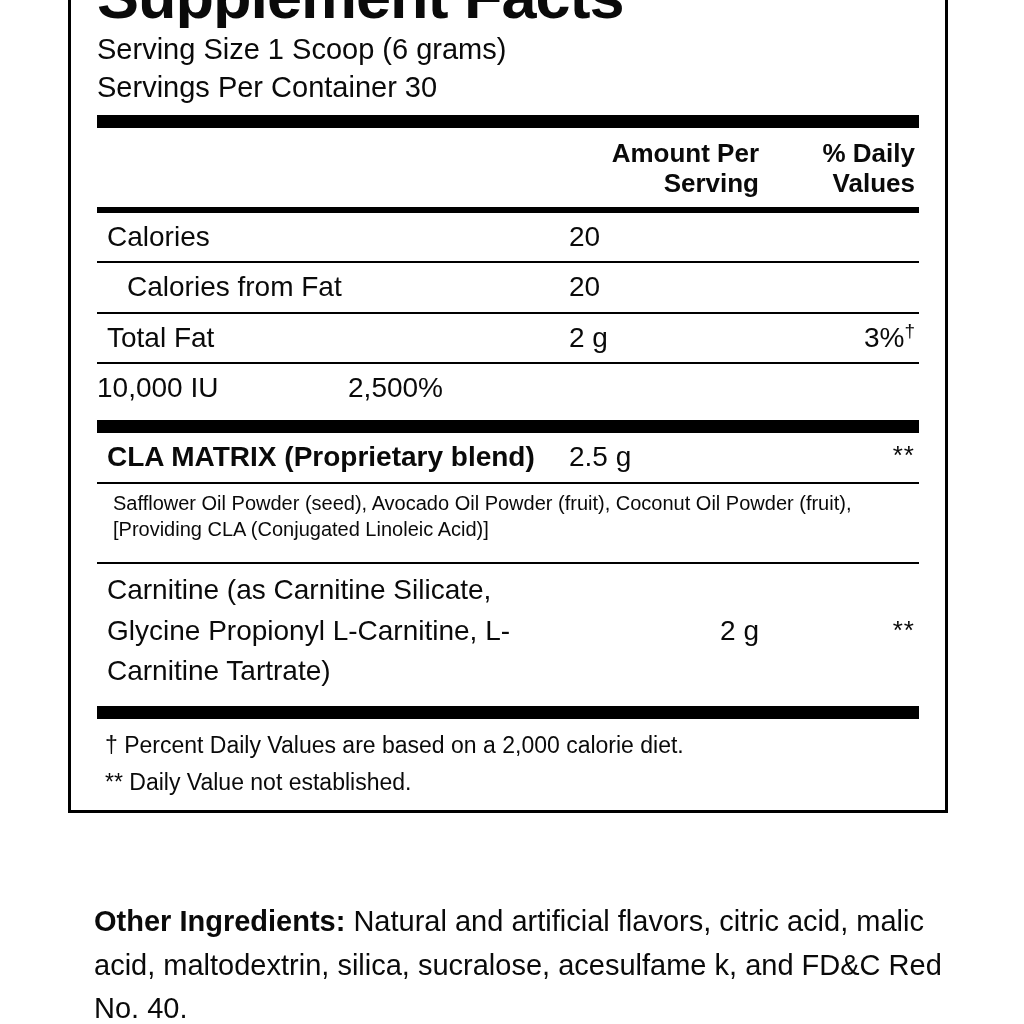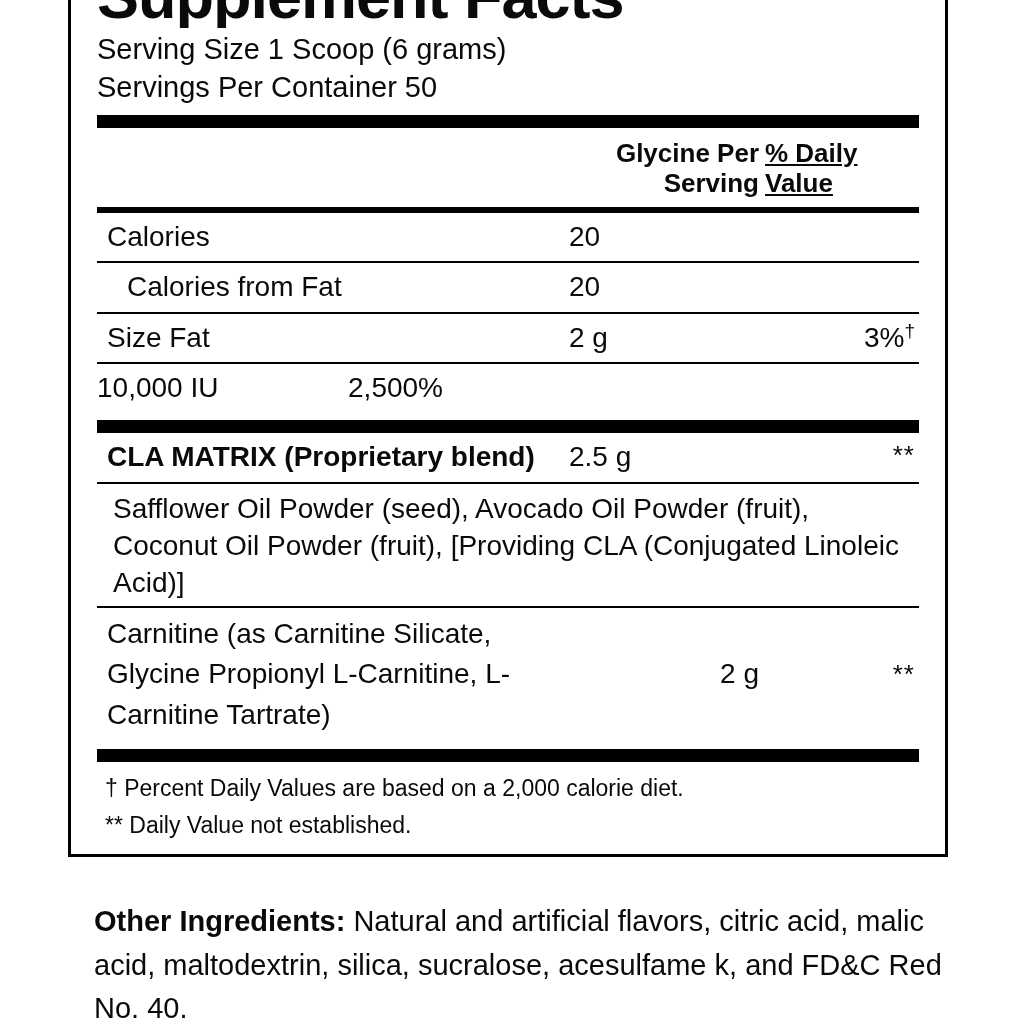--- a/index.html
+++ b/index.html
@@ -102,41 +102,41 @@
     line-height: 1.18;
   }
   .head-row .spacer { flex: 1 1 auto; }
   .head-row .h-amount {
     flex: 0 0 190px;
     text-align: right;
     padding-right: 6px;
   }
   .head-row .h-dv {
     flex: 0 0 150px;
+    text-align: right;
     padding-right: 4px;
-    text-decoration: underline;
   }
 
   .indent { padding-left: 30px !important; }
   .bold { font-weight: bold; }
 
   .sup {
     font-size: 19px;
     vertical-align: super;
     line-height: 0;
   }
   .stars {
     font-size: 26px;
     letter-spacing: 1px;
   }
 
   .blend-desc {
-    font-size: 28px;
+    font-size: 20px;
     line-height: 1.33;
-    padding: 6px 0 4px 16px;
+    padding: 6px 0 19px 16px;
   }
 
   .carnitine-block {
     display: flex;
     align-items: center;
     padding: 6px 0 6px 0;
   }
   .carnitine-names {
     flex: 1 1 auto;
     font-size: 28px;
@@ -177,54 +177,54 @@
 <body>
 
 <div class="page">
 
   <div class="panel">
     <div class="panel-inner">
 
       <div class="sf-title">Supplement Facts</div>
 
       <div class="serving-line">Serving Size 1 Scoop (6 grams)</div>
-      <div class="serving-line">Servings Per Container 50</div>
+      <div class="serving-line">Servings Per Container 30</div>
 
       <div class="rule-thick"></div>
 
       <div class="head-row">
         <div class="spacer"></div>
         <div class="h-amount">
-          <div>Glycine Per</div>
+          <div>Amount Per</div>
           <div>Serving</div>
         </div>
         <div class="h-dv">
           <div>% Daily</div>
-          <div>Value</div>
+          <div>Values</div>
         </div>
       </div>
 
       <div class="rule-med"></div>
 
       <div class="row">
         <div class="name">Calories</div>
         <div class="amount">20</div>
         <div class="dv"></div>
       </div>
       <div class="rule-thin"></div>
 
       <div class="row">
         <div class="name indent">Calories from Fat</div>
         <div class="amount">20</div>
         <div class="dv"></div>
       </div>
       <div class="rule-thin"></div>
 
       <div class="row">
-        <div class="name">Size Fat</div>
+        <div class="name">Total Fat</div>
         <div class="amount">2 g</div>
         <div class="dv"><span>3%</span><span class="sup">†</span></div>
       </div>
       <div class="rule-thin"></div>
 
       <div class="row">
         <div class="amount">10,000 IU</div>
         <div class="dv">2,500%</div>
       </div>
 

